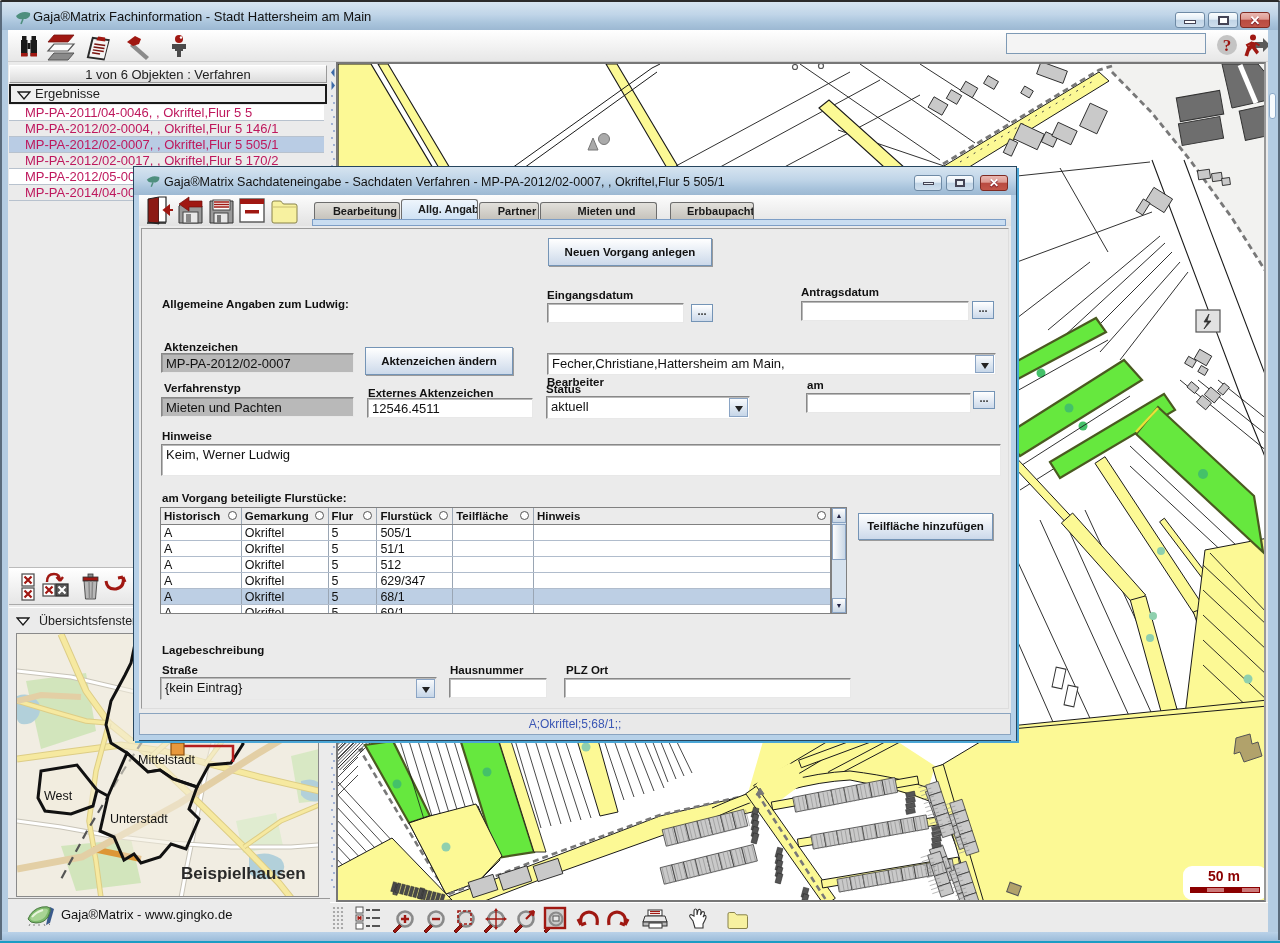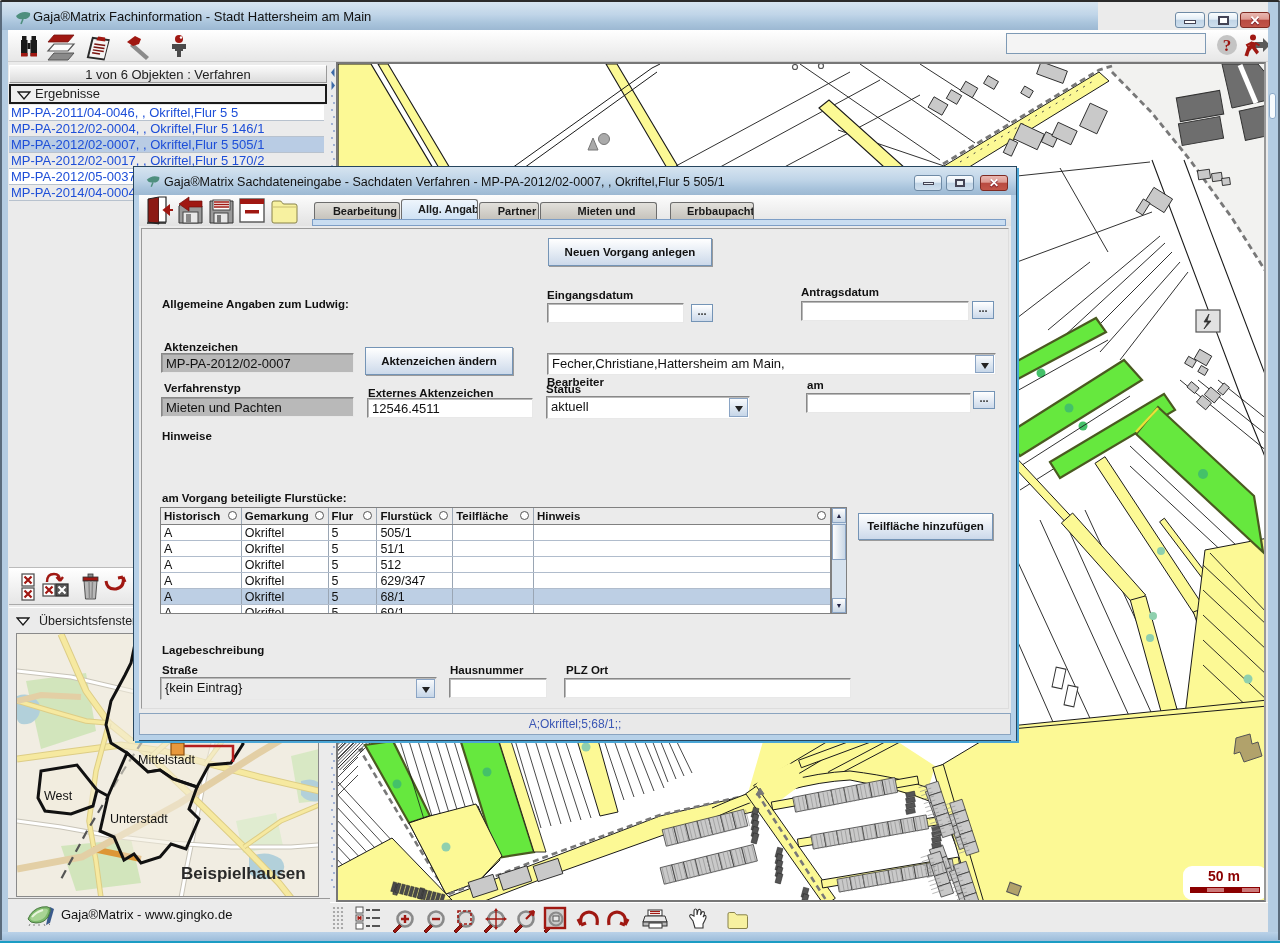--- a/index.html
+++ b/index.html
@@ -7,35 +7,35 @@
 body { position:relative; background:#ebebeb; }
 .abs { position:absolute; }
 
 #frame-top { left:0; top:0; width:1280px; height:2px; background:#2a2a2a; border-radius:4px 4px 0 0; }
 #frame-left { left:0; top:2px; width:2px; height:938px; background:#5a6b7c; }
 #frame-right { left:1278px; top:2px; width:2px; height:938px; background:#5a6b7c; }
 #frame-left2 { left:2px; top:2px; width:6px; height:930px; background:#b4cce2; }
 #frame-right2 { left:1268px; top:2px; width:10px; height:930px; background:#b4cce2; }
 #frame-bottom { left:0; top:932px; width:1280px; height:9px; background:linear-gradient(#bad2e8,#9cbcda); }
 #frame-bottom2 { left:0; top:941px; width:1280px; height:2px; background:#1b9cc4; }
-#titlebar { left:2px; top:2px; width:1096px; height:28px; background:linear-gradient(#d6e4f0 0%, #c0d5e8 45%, #a9c4dc 75%, #9cb8d2 100%); }
+#titlebar { left:2px; top:2px; width:1276px; height:28px; background:linear-gradient(#d6e4f0 0%, #c0d5e8 45%, #a9c4dc 75%, #9cb8d2 100%); }
 #titlebar .txt { position:absolute; left:31px; top:7px; font-size:13px; color:#111; }
 
 .winbtn { position:absolute; border-radius:3px; border:1px solid #6e8aa5; }
 .winbtn.metal { background:linear-gradient(#fbfdfe 0%,#e3edf6 45%,#c0d4e6 50%,#cfdfee 100%); }
 .winbtn.red { background:linear-gradient(#e9b8b2 0%,#dd9a92 45%,#b94a40 50%,#c2564a 100%); border-color:#7e2a22; }
 .winbtn .glyph { position:absolute; left:0; top:0; right:0; bottom:0; display:flex; align-items:center; justify-content:center; font-weight:bold; color:#333; }
 
 #toolbar { left:8px; top:30px; width:1260px; height:32px; background:linear-gradient(#ffffff,#e7e7e7); border-bottom:1px solid #cfcfcf; }
 #searchbox { left:1006px; top:33px; width:200px; height:21px; background:#f4f4f4; border:1px solid #7e9ab5; }
 
 #leftpanel { left:8px; top:62px; width:321px; height:836px; background:#ebebeb; }
 #lp-header { left:9px; top:65px; width:318px; height:18px; background:linear-gradient(#fafafa,#dcdcdc); border:1px solid #9a9a9a; border-top-color:#fff; border-left-color:#fff; text-align:center; font-size:13px; color:#222; line-height:17px; }
 #lp-ergebnisse { left:9px; top:84px; width:318px; height:20px; background:#efefef; border:2px solid #1a1a1a; font-size:13px; color:#222; line-height:16px; padding-left:24px; }
-.lp-row { left:9px; width:315px; height:16px; font-size:13px; color:#1d4ed8; line-height:15px; padding-left:2px; border-bottom:1px solid #b8c2ce; background:#fff; white-space:nowrap; overflow:hidden; }
+.lp-row { left:9px; width:315px; height:16px; font-size:13px; color:#be185d; line-height:15px; padding-left:16px; border-bottom:1px solid #b8c2ce; background:#fff; white-space:nowrap; overflow:hidden; }
 
 #lp-iconband { left:9px; top:567px; width:320px; height:38px; background:linear-gradient(#ffffff,#e6e6e6); border-top:1px solid #bbb; border-bottom:1px solid #aaa; }
 #lp-uebersicht { left:9px; top:607px; width:320px; height:25px; font-size:12.5px; color:#222; padding:6px 0 0 30px; border-top:1px solid #fdfdfd; }
 #minimap { left:16px; top:633px; width:303px; height:264px; border:1px solid #8a8a8a; background:#f0ece1; overflow:hidden; }
 #lp-status { left:8px; top:898px; width:322px; height:34px; background:#ebebeb; border-top:1px solid #999; }
 #lp-status .txt { position:absolute; left:53px; top:8px; font-size:13px; color:#111; }
 
 #splitter { left:330px; top:62px; width:6px; height:836px; background:#e8e8e8; }
 
 #mapbox { left:336px; top:62px; width:930px; height:840px; border:2px solid #777; border-right-color:#999; background:#fff; overflow:hidden; }
@@ -1061,20 +1061,21 @@
   <div class="lbl" style="left:30px;top:215px;text-align:center;">Verfahrenstyp</div>
   <div class="field gray" style="left:27px;top:230px;width:193px;height:20px;">Mieten und Pachten</div>
   <div class="lbl" style="left:234px;top:220px;">Externes Aktenzeichen</div>
   <div class="field" style="left:233px;top:231px;width:166px;height:20px;">12546.4511</div>
   <div class="lbl" style="left:412px;top:216px;">Status</div>
   <div class="field" style="left:412px;top:229px;width:204px;height:23px;">aktuell<span class="combo-arrow"></span></div>
   <div class="lbl" style="left:673px;top:212px;">am</div>
   <div class="field" style="left:672px;top:226px;width:165px;height:20px;"></div>
   <div class="dots-btn" style="left:839px;top:224px;width:22px;height:18px;">...</div>
   <div class="lbl" style="left:28px;top:263px;">Hinweise</div>
+  <div class="field" style="left:27px;top:277px;width:840px;height:32px;">Keim, Werner Ludwig</div>
   <div class="lbl" style="left:28px;top:325px;">am Vorgang beteiligte Flurstücke:</div>
 
   <div id="ftable">
     <div class="frow fhead">
       <span class="fc c1">Historisch<i></i></span>
         <span class="fc c2">Gemarkung<i></i></span>
         <span class="fc c3">Flur<i></i></span>
         <span class="fc c4">Flurstück<i></i></span>
         <span class="fc c5">Teilfläche<i></i></span>
         <span class="fc c6">Hinweis<i></i></span>

